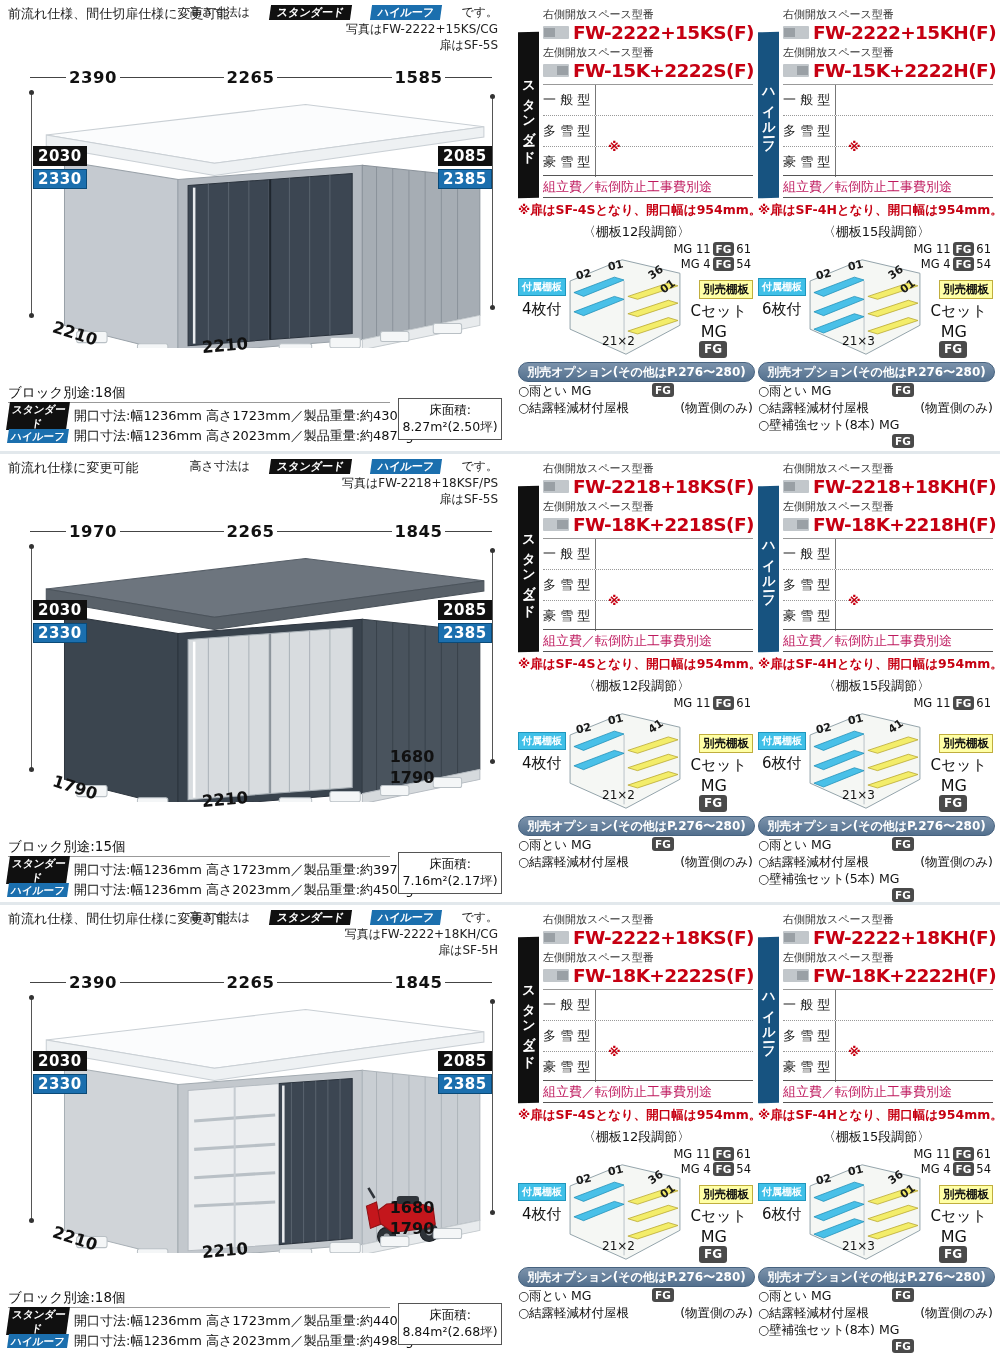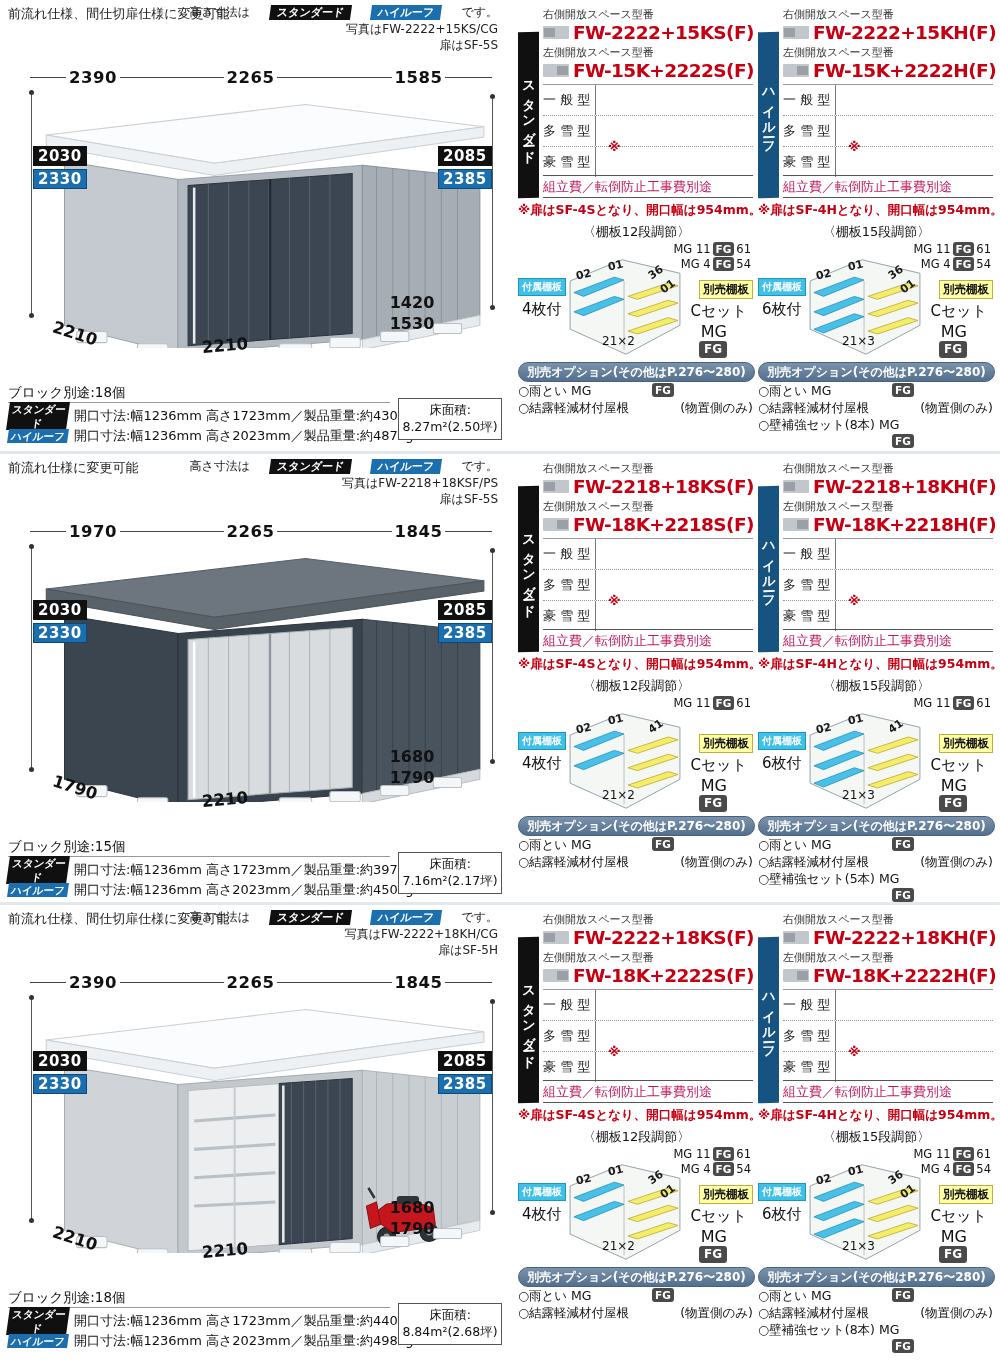--- a/index.html
+++ b/index.html
@@ -166,24 +166,20 @@
       </svg>
 
       <div class="hbadges hb-left">
         <span class="hb hb-black">2030</span>
         <span class="hb hb-blue">2330</span>
       </div>
       <div class="hbadges hb-right">
         <span class="hb hb-black">2085</span>
         <span class="hb hb-blue">2385</span>
       </div>
-      <div class="innerdims">
-        <span>1420</span>
-        <span>1530</span>
-      </div>
       <b class="bd bd0">2210</b>
       <b class="bd bd1">2210</b>
 
       <div class="blockline">ブロック別途:18個</div>
       <div class="specs">
 
           <div class="spec-row">
             <span class="sb">スタンダード</span>
             <span class="spec-text">開口寸法:幅1236mm 高さ1723mm／製品重量:約430kg</span>
           </div>

